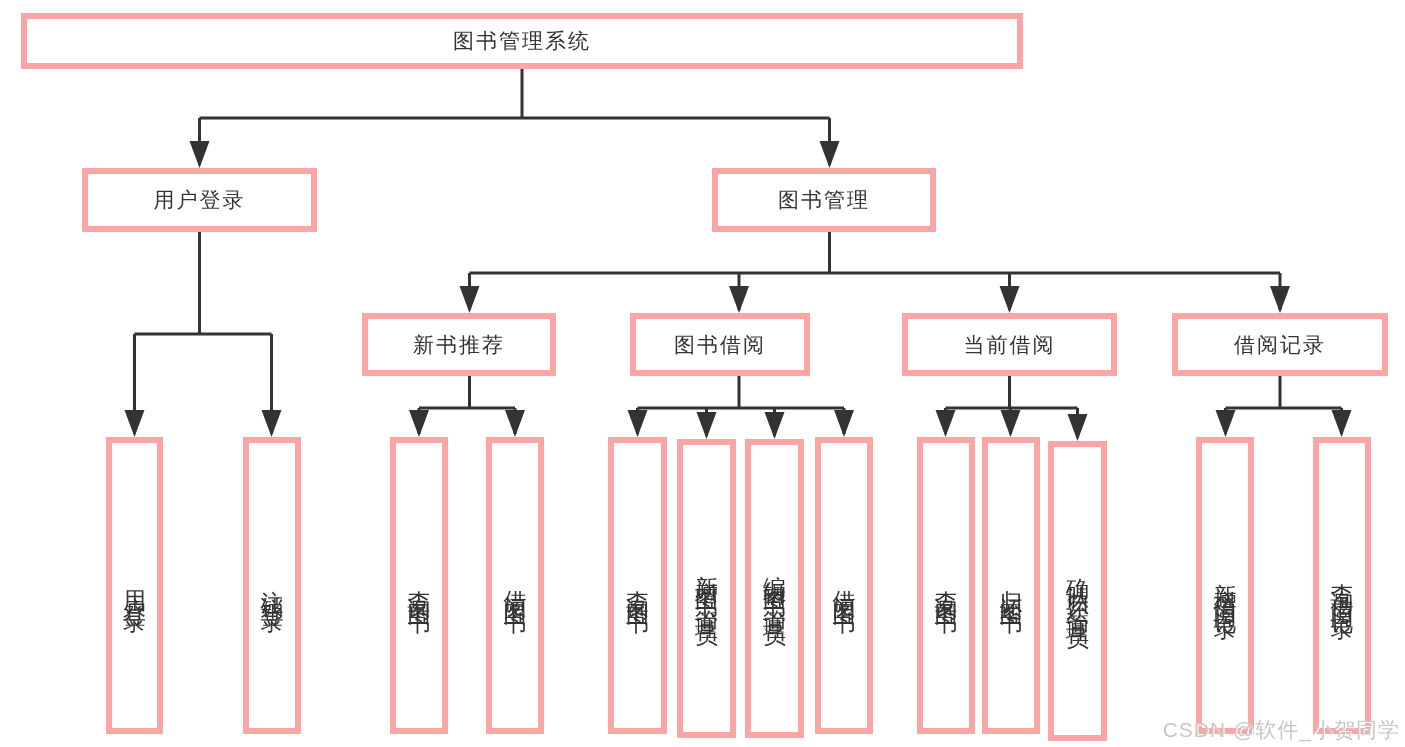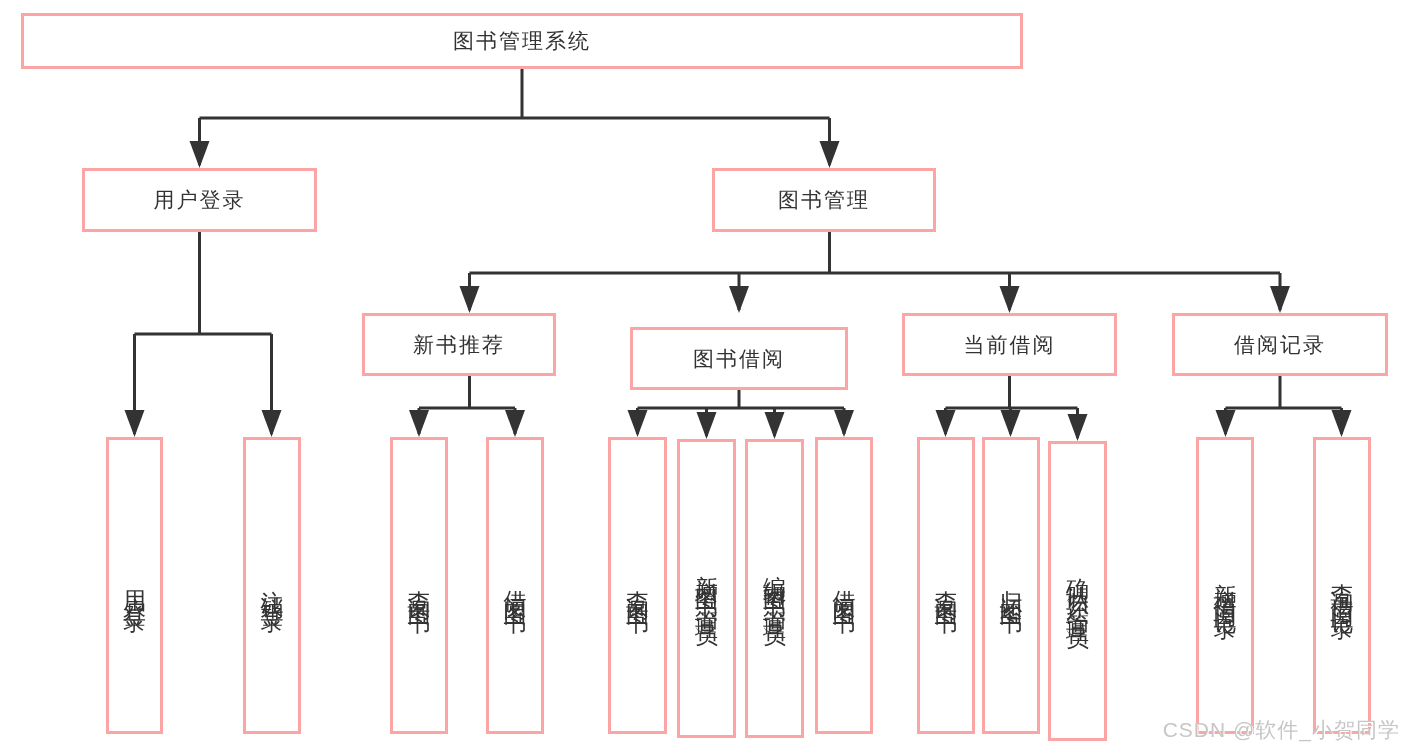--- a/index.html
+++ b/index.html
@@ -10,21 +10,21 @@
     font-family:"Liberation Sans","DejaVu Sans",sans-serif;
     overflow:hidden;
   }
   .connectors{position:absolute;left:0;top:0;width:1405px;height:747px;}
   .connectors path{stroke:#333333;stroke-width:3;fill:none;}
   .connectors polygon{fill:#333333;stroke:none;}
   .node{
     position:absolute;
     box-sizing:border-box;
     background:#ffffff;
-    border:3px solid #fca5a5;
+    border:6px solid #fca5a5;
     display:flex;
     align-items:center;
     justify-content:center;
     color:#333333;
   }
   .node.h span{
     font-size:21px;
     letter-spacing:2px;
     white-space:nowrap;
     color:#333333;
@@ -116,21 +116,21 @@
   <div class="node h" style="left:82px;top:168px;width:235px;height:64px">
     <span>用户登录</span>
   </div>
   <div class="node h" style="left:712px;top:168px;width:224px;height:64px">
     <span>图书管理</span>
   </div>
 
   <div class="node h" style="left:362px;top:313px;width:194px;height:63px">
     <span>新书推荐</span>
   </div>
-  <div class="node h" style="left:630px;top:327px;width:218px;height:63px">
+  <div class="node h" style="left:630px;top:313px;width:180px;height:63px">
     <span>图书借阅</span>
   </div>
   <div class="node h" style="left:1172px;top:313px;width:216px;height:63px">
     <span>借阅记录</span>
   </div>
   <div class="node h" style="left:902px;top:313px;width:215px;height:63px">
     <span>当前借阅</span>
   </div>
 
   <div class="node v" style="left:106px;top:437px;width:57px;height:297px">

